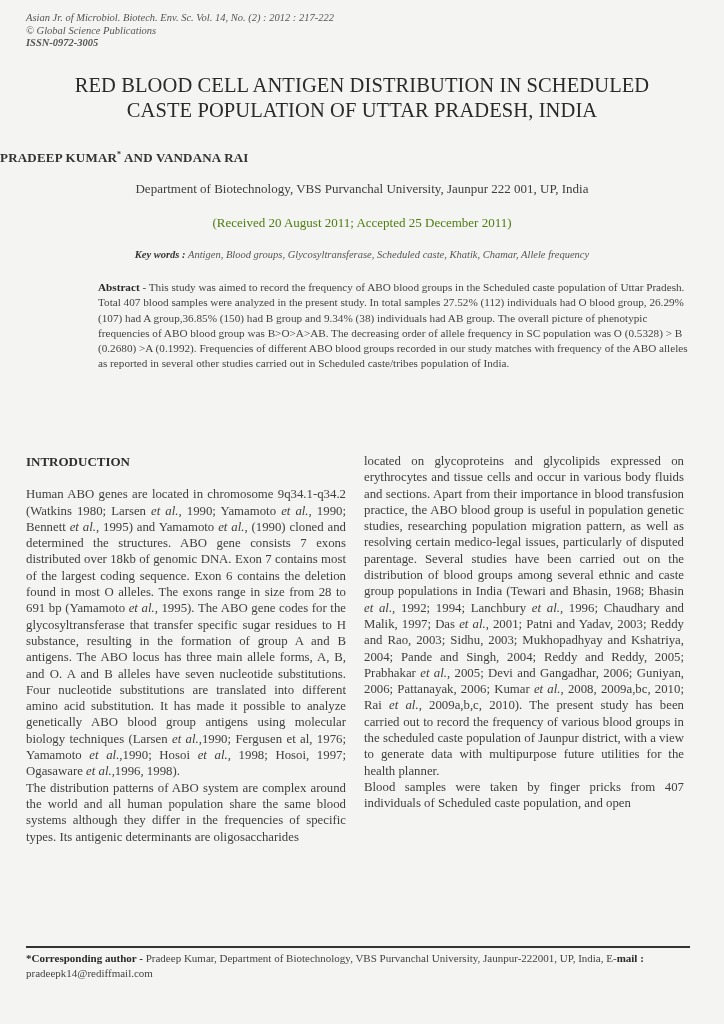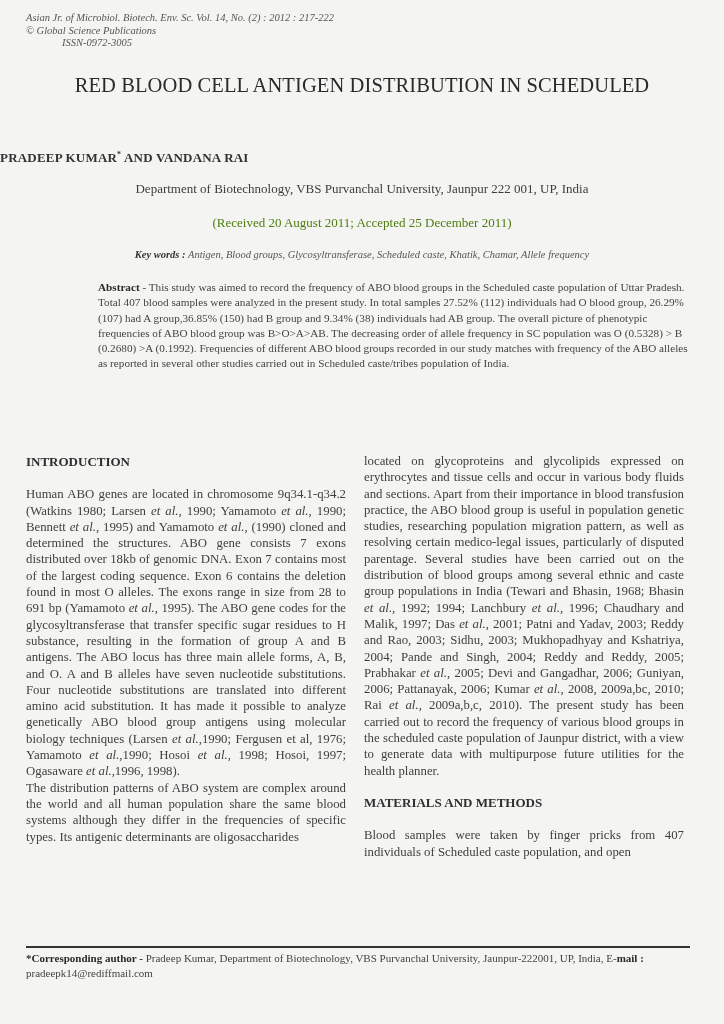--- a/index.html
+++ b/index.html
@@ -7,21 +7,21 @@
       width: 724px; height: 1024px; overflow: hidden;
       background: #f4f4f2;
       color: #3a3a3a;
       font-family: "Liberation Serif", "DejaVu Serif", serif;
       position: relative;
     }
     .journal-header {
       position: absolute; left: 26px; top: 12px;
       font-size: 10.5px; line-height: 12.5px; font-style: italic; color: #555;
     }
-    .journal-header .issn { font-weight: normal; margin-left: 36px; }
+    .journal-header .issn { font-weight: bold; }
     .title {
       position: absolute; left: 0; top: 73px; width: 724px;
       text-align: center; font-size: 20.5px; line-height: 25px;
       color: #2a2a2a; letter-spacing: 0.1px;
     }
     .authors {
       position: absolute; left: 0; top: 150px; width: 724px;
       text-align: left; font-size: 13px; font-weight: bold; color: #333;
       letter-spacing: 0.2px;
     }
@@ -71,20 +71,21 @@
 <body>
 
 <div class="journal-header">
   <div>Asian Jr. of Microbiol. Biotech. Env. Sc. Vol. 14, No. (2) : 2012 : 217-222</div>
   <div>© Global Science Publications</div>
   <div class="issn">ISSN-0972-3005</div>
 </div>
 
 <div class="title">
   <div>RED BLOOD CELL ANTIGEN DISTRIBUTION IN SCHEDULED</div>
+  <div>CASTE POPULATION OF UTTAR PRADESH, INDIA</div>
 </div>
 
 <div class="authors">
   <span>PRADEEP KUMAR</span><sup>*</sup><span> AND VANDANA RAI</span>
 </div>
 
 <div class="affil">Department of Biotechnology, VBS Purvanchal University, Jaunpur 222 001, UP, India</div>
 <div class="received">(Received 20 August 2011; Accepted 25 December 2011)</div>
 
 <div class="keywords">
@@ -97,21 +98,20 @@
 </div>
 
 <div class="col col-left">
   <div class="section-head">INTRODUCTION</div>
   <p>Human ABO genes are located in chromosome 9q34.1-q34.2 (Watkins 1980; Larsen <i>et al.</i>, 1990; Yamamoto <i>et al.</i>, 1990; Bennett <i>et al.</i>, 1995) and Yamamoto <i>et al.</i>, (1990) cloned and determined the structures. ABO gene consists 7 exons distributed over 18kb of genomic DNA. Exon 7 contains most of the largest coding sequence. Exon 6 contains the deletion found in most O alleles. The exons range in size from 28 to 691 bp (Yamamoto <i>et al.</i>, 1995). The ABO gene codes for the glycosyltransferase that transfer specific sugar residues to H substance, resulting in the formation of group A and B antigens. The ABO locus has three main allele forms, A, B, and O. A and B alleles have seven nucleotide substitutions. Four nucleotide substitutions are translated into different amino acid substitution. It has made it possible to analyze genetically ABO blood group antigens using molecular biology techniques (Larsen <i>et al.</i>,1990; Fergusen et al, 1976; Yamamoto <i>et al.</i>,1990; Hosoi <i>et al.</i>, 1998; Hosoi, 1997; Ogasaware <i>et al.</i>,1996, 1998).</p>
   <p>The distribution patterns of ABO system are complex around the world and all human population share the same blood systems although they differ in the frequencies of specific types. Its antigenic determinants are oligosaccharides</p>
 </div>
 
 <div class="col col-right">
   <p>located on glycoproteins and glycolipids expressed on erythrocytes and tissue cells and occur in various body fluids and sections. Apart from their importance in blood transfusion practice, the ABO blood group is useful in population genetic studies, researching population migration pattern, as well as resolving certain medico-legal issues, particularly of disputed parentage. Several studies have been carried out on the distribution of blood groups among several ethnic and caste group populations in India (Tewari and Bhasin, 1968; Bhasin <i>et al.</i>, 1992; 1994; Lanchbury <i>et al.</i>, 1996; Chaudhary and Malik, 1997; Das <i>et al.</i>, 2001; Patni and Yadav, 2003; Reddy and Rao, 2003; Sidhu, 2003; Mukhopadhyay and Kshatriya, 2004; Pande and Singh, 2004; Reddy and Reddy, 2005; Prabhakar <i>et al.</i>, 2005; Devi and Gangadhar, 2006; Guniyan, 2006; Pattanayak, 2006; Kumar <i>et al.</i>, 2008, 2009a,bc, 2010; Rai <i>et al.</i>, 2009a,b,c, 2010). The present study has been carried out to record the frequency of various blood groups in the scheduled caste population of Jaunpur district, with a view to generate data with multipurpose future utilities for the health planner.</p>
-  <div class="section-head" style="margin-top:16px;">MATERIALS AND METHODS</div>
   <p>Blood samples were taken by finger pricks from 407 individuals of Scheduled caste population, and open</p>
 </div>
 
 <div class="divider"></div>
 
 <div class="footnote">
   <b>*Corresponding author -</b><span> Pradeep Kumar, Department of Biotechnology, VBS Purvanchal University, Jaunpur-222001, UP, India, E-</span><b>mail :</b><span> pradeepk14@rediffmail.com</span>
 </div>
 
 </body></html>

